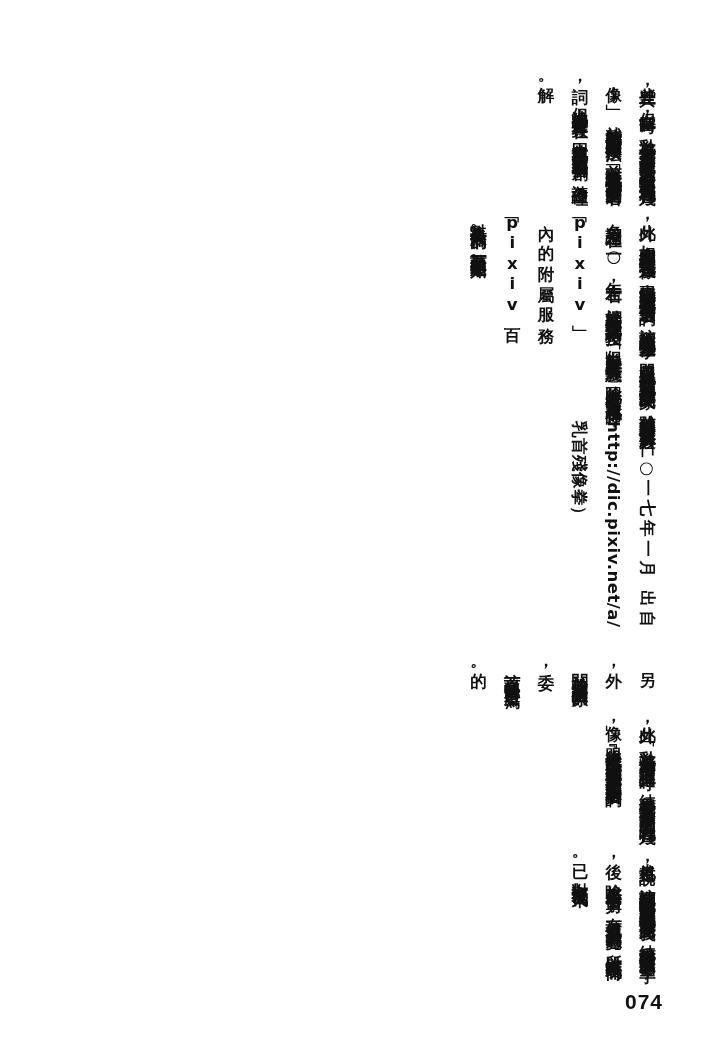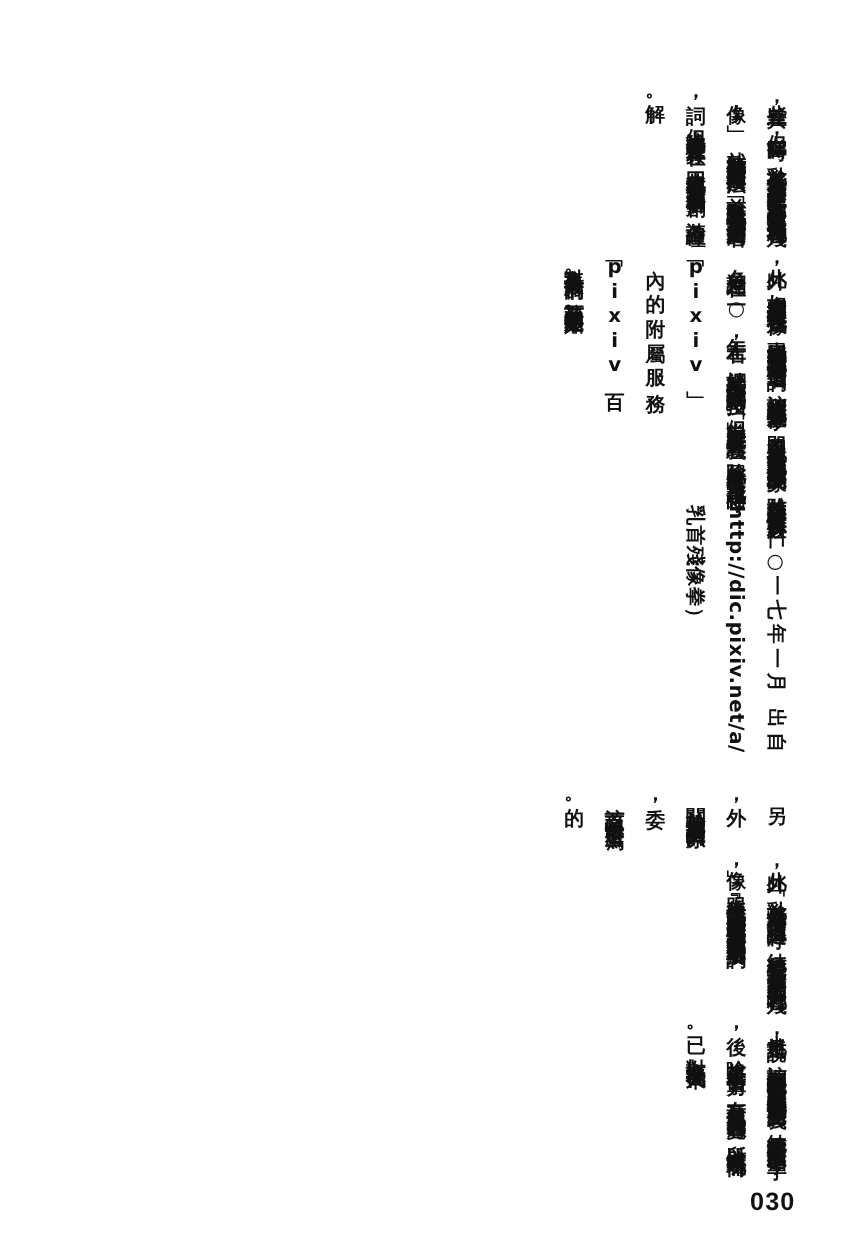--- a/index.html
+++ b/index.html
@@ -90,15 +90,15 @@
   <div id="body-text">
     <p class="para">些差異，但在當時，乳首殘像應該已是一種只要告訴助手「麻煩幫我處理乳首殘像！」，就能清楚傳達意涵的通用技法。前文雖說「乳首殘像」是筆者創造的名詞，但上述的背景確實存在，因此也不是百分之百由筆者獨創，請各位理解。</p>
     <p class="para indent">此外，如今在網路上搜尋「乳首殘像」，也能同時查到「乳首殘像拳」這個名詞。該名詞是在二○一○年左右，於網路插畫投稿網站「pixiv」內的附屬服務「pixiv百科事典」投稿的。該頁面的定義如下。</p>
     <p class="para">所謂的乳首殘像拳，即是因乳房搖晃而使乳頭產生殘影的現象。雖然聽起來很像某種必殺技，但「拳」字並沒有特殊意義。除此之外還有「ㄅㄟㄅㄟ甩尾」等稱呼。</p>
     <p class="para short"><span class="rot">（二○一七年一月 出自http://dic.pixiv.net/a/乳首殘像拳）</span></p>
     <p class="para indent short">另外，關於這個詞誕生的原委，該頁面是這麼寫的。</p>
     <p class="para indent">此外，「乳首殘像拳」這個謎之稱呼，純粹是把原本某業界常用的名詞「乳首殘像」，跟後來『七龍珠』中的「殘像拳」這個必殺技連在一起的惡搞名詞。</p>
     <p class="para indent">也就是說，該詞在解釋表現技法的意義上跟「乳首殘像」完全同義，純粹是在後面加上一個「拳」字後，唸起來更有衝擊力，有種威力提升的感覺，所以才喊著玩而已。對七龍珠世代來</p>
   </div>
 
-  <div id="page-number">030</div>
+  <div id="page-number">074</div>
 
 </div>
 
 </body></html>

